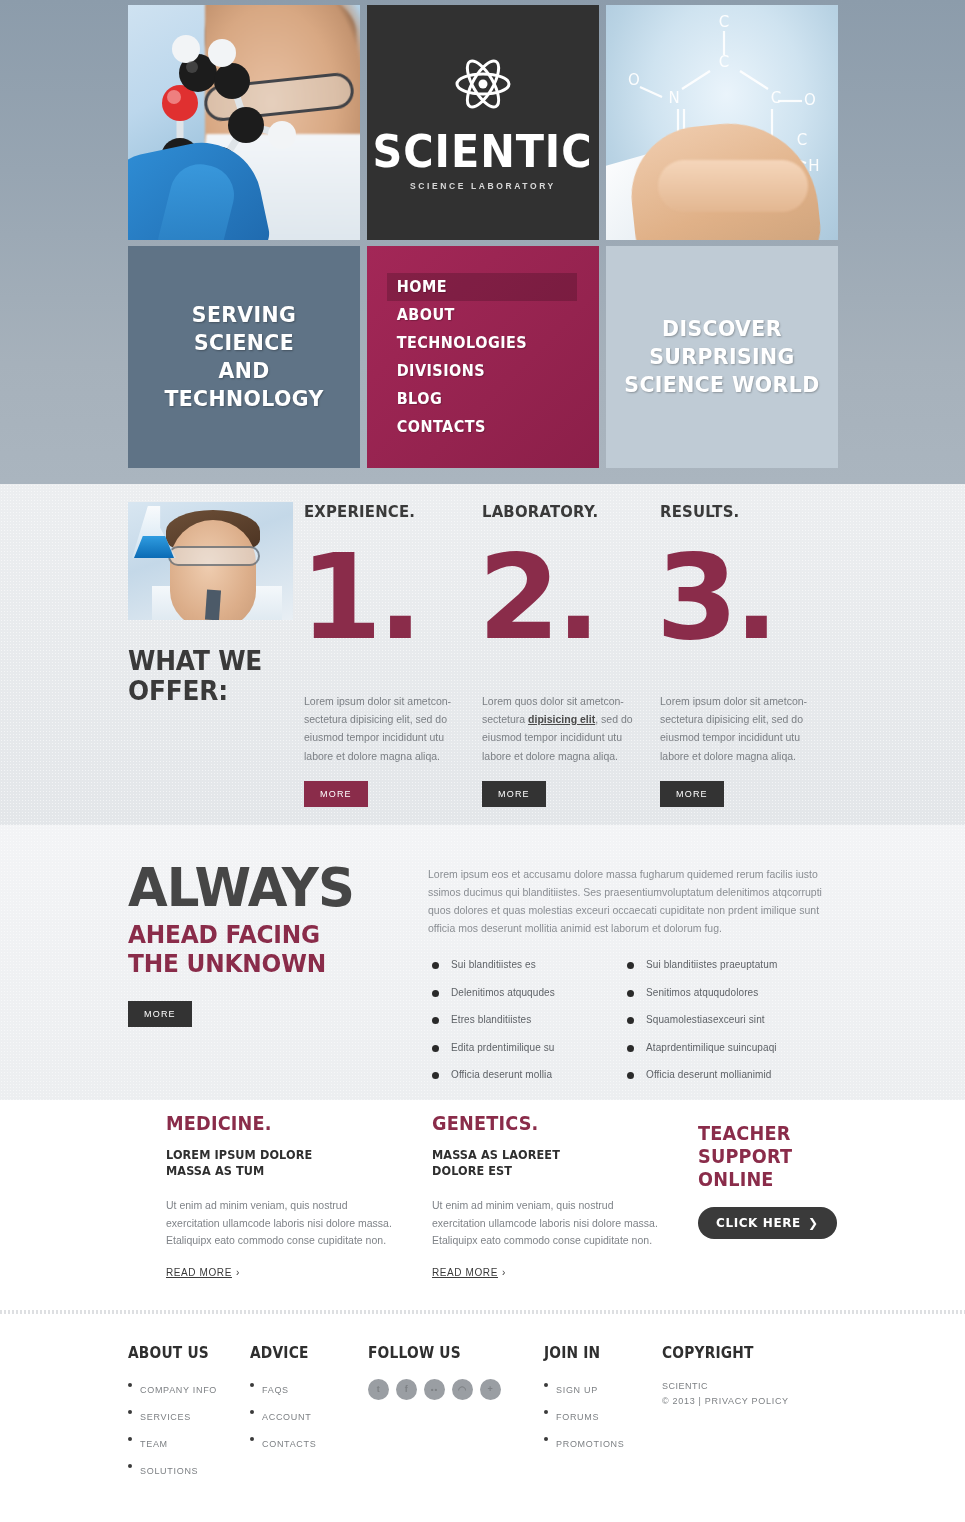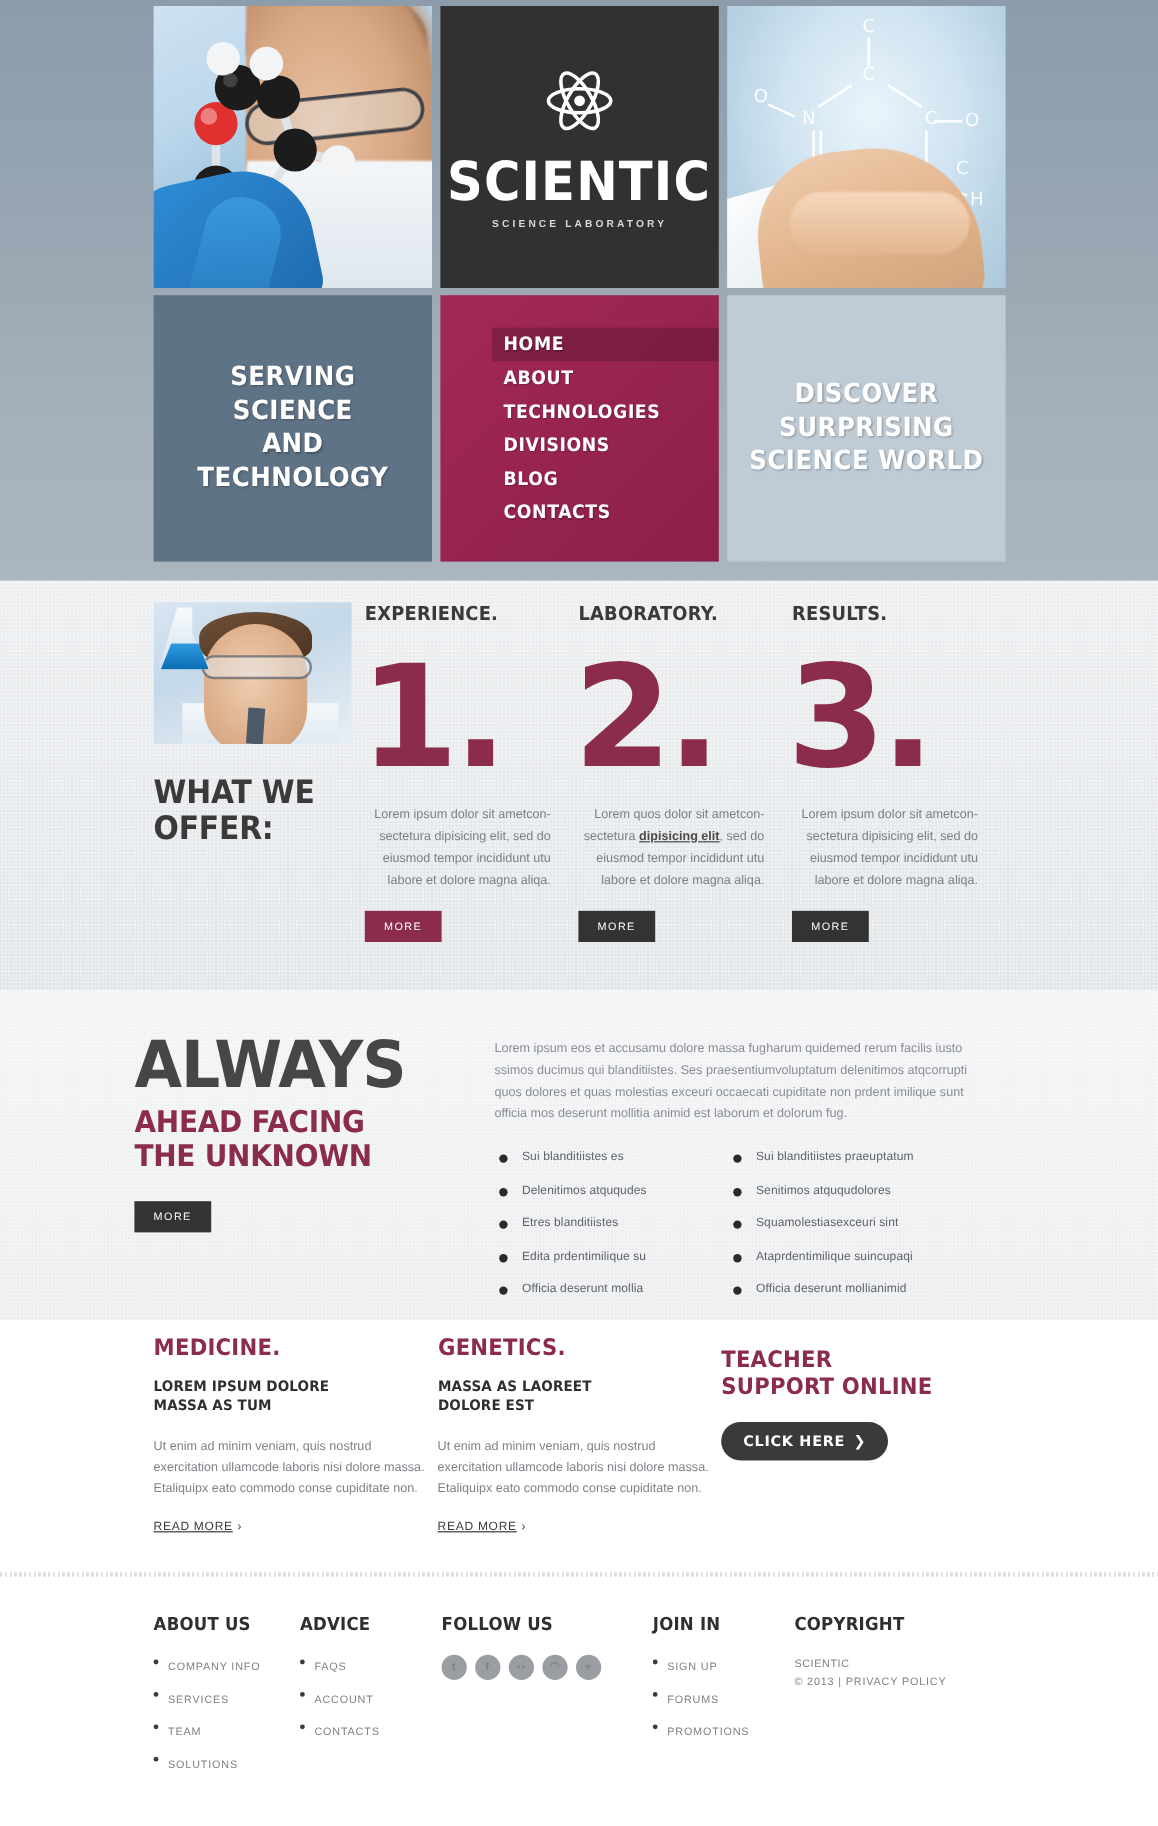--- a/index.html
+++ b/index.html
@@ -152,21 +152,21 @@
     text-shadow: 1px 1px 2px rgba(0,0,0,.28);
     transform: scaleX(.93);
   }
 
   
   .tile-nav {
     background: #a3245a;
     background: linear-gradient(135deg,#a32757 0%, #95234f 60%, #8c1f49 100%);
     display: flex; align-items: center; justify-content: flex-start;
   }
-  .navlist { list-style: none; padding-left: 48px; width: 100%; }
+  .navlist { list-style: none; padding-left: 25px; width: 100%; }
   .navlist li { margin: 0; }
   .navlist a {
     display: block;
     color: #ffffff;
     text-decoration: none;
     font-family: "DejaVu Sans", sans-serif;
     font-weight: 700;
     font-size: 15.5px;
     letter-spacing: .5px;
     padding: 5px 0 5px 5px;
@@ -264,26 +264,25 @@
     font-family: "DejaVu Sans", sans-serif;
     font-weight: 700;
     font-size: 118px;
     line-height: .92;
     color: #8a2c4a;
     margin-top: 22px;
     margin-left: -4px;
     letter-spacing: -4px;
   }
   .offer-text {
-    margin-top: 18px;
+    margin-top: 40px;
     font-size: 10.5px;
     line-height: 1.75;
     color: #7b7f84;
     width: 155px;
-    text-align: right;
   }
   .offer-text a { color: #4a4a4a; font-weight: 700; text-decoration: underline; }
   .btn-more {
     display: inline-block;
     margin-top: 16px;
     padding: 8px 16px;
     background: #333333;
     color: #ffffff;
     font-size: 9px;
     letter-spacing: 1.2px;
@@ -295,21 +294,21 @@
   
   .always {
     width: 965px; height: 275px;
     background: #f1f3f4;
     background-image:
       radial-gradient(rgba(255,255,255,.5) 1px, transparent 1px),
       linear-gradient(180deg,#f3f4f6,#eceef0);
     background-size: 3px 3px, 100% 100%;
     position: relative;
   }
-  .always-inner { position: absolute; left: 112px; top: 0; width: 710px; height: 100%; display: flex; padding-top: 37px; }
+  .always-inner { position: absolute; left: 128px; top: 0; width: 710px; height: 100%; display: flex; padding-top: 37px; }
   .always-left { width: 300px; }
   .always-h1 {
     font-family: "DejaVu Sans", sans-serif;
     font-weight: 700;
     font-size: 54px;
     line-height: .95;
     color: #464646;
     letter-spacing: -1px;
     transform: scaleX(.95);
     transform-origin: left center;
@@ -349,21 +348,21 @@
     background: #2a2a2a;
   }
 
   
   .cols {
     width: 965px; height: 200px;
     background: #ffffff;
     position: relative;
   }
   .cols-inner { position: absolute; left: 128px; top: 0; width: 710px; display: flex; padding-top: 12px; }
-  .col { width: 237px; }
+  .col { width: 237px; margin-left: 38px; }
   .col-h {
     font-family: "DejaVu Sans", sans-serif;
     font-weight: 700;
     font-size: 19px;
     color: #8a2c4a;
     letter-spacing: .2px;
     transform: scaleX(.93);
     transform-origin: left center;
   }
   .col-sub {

